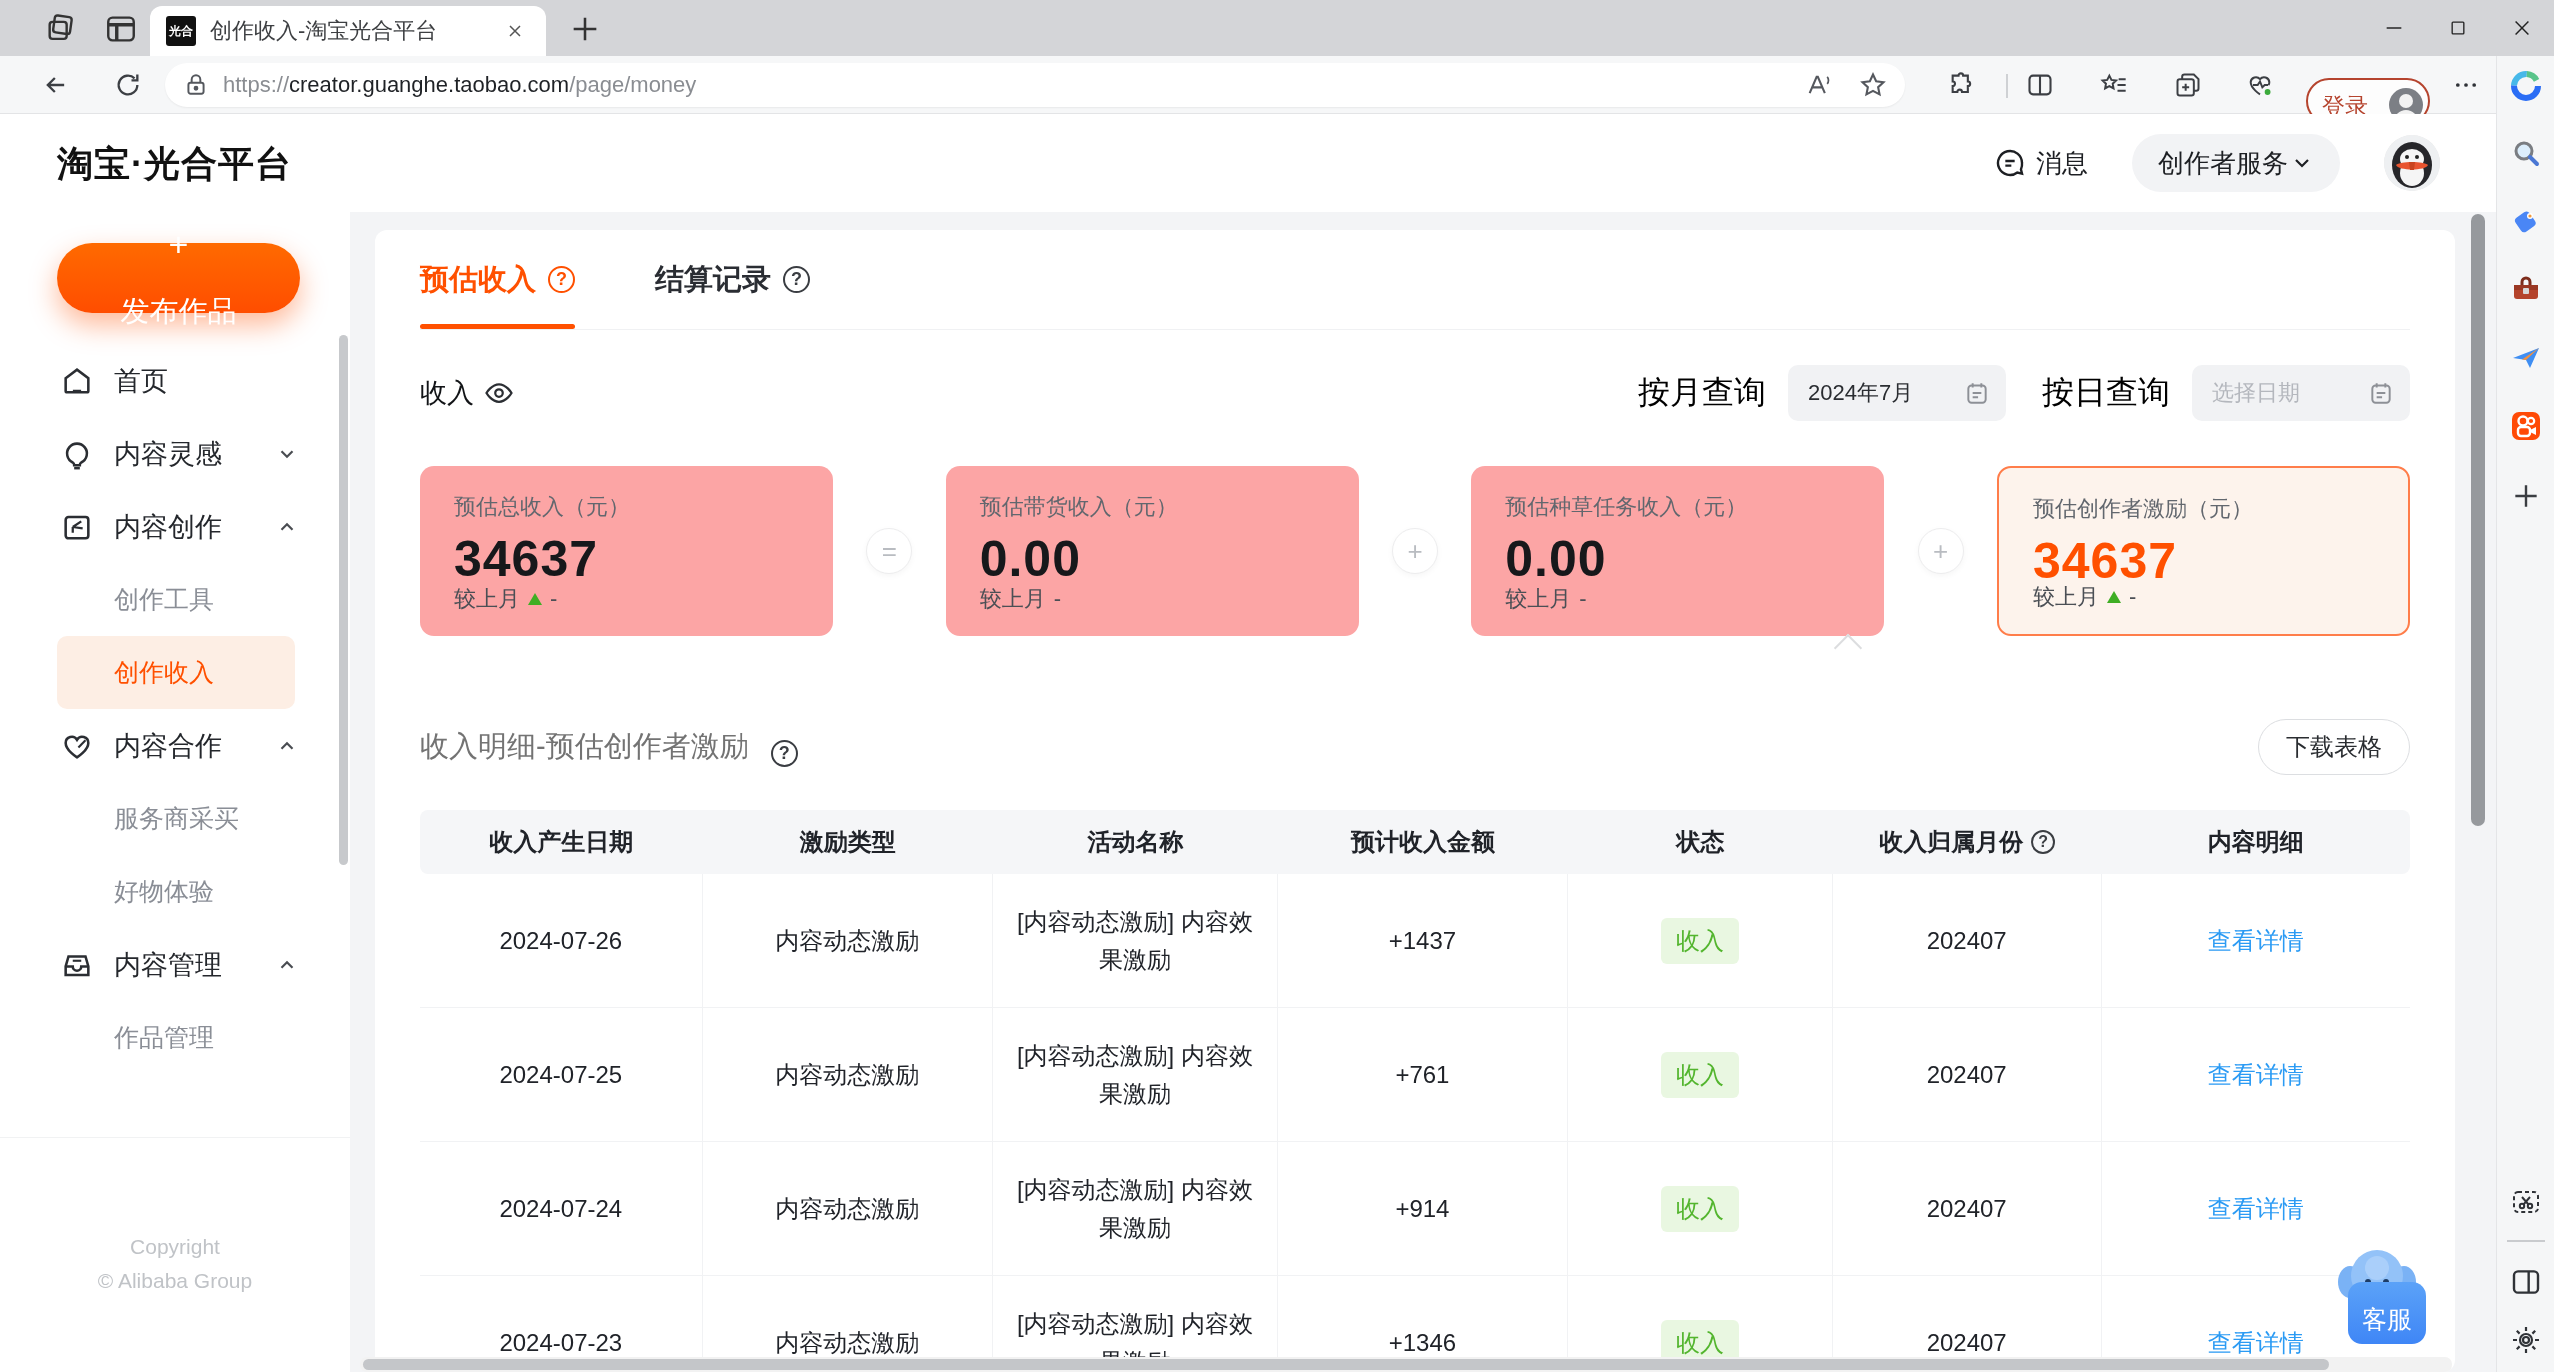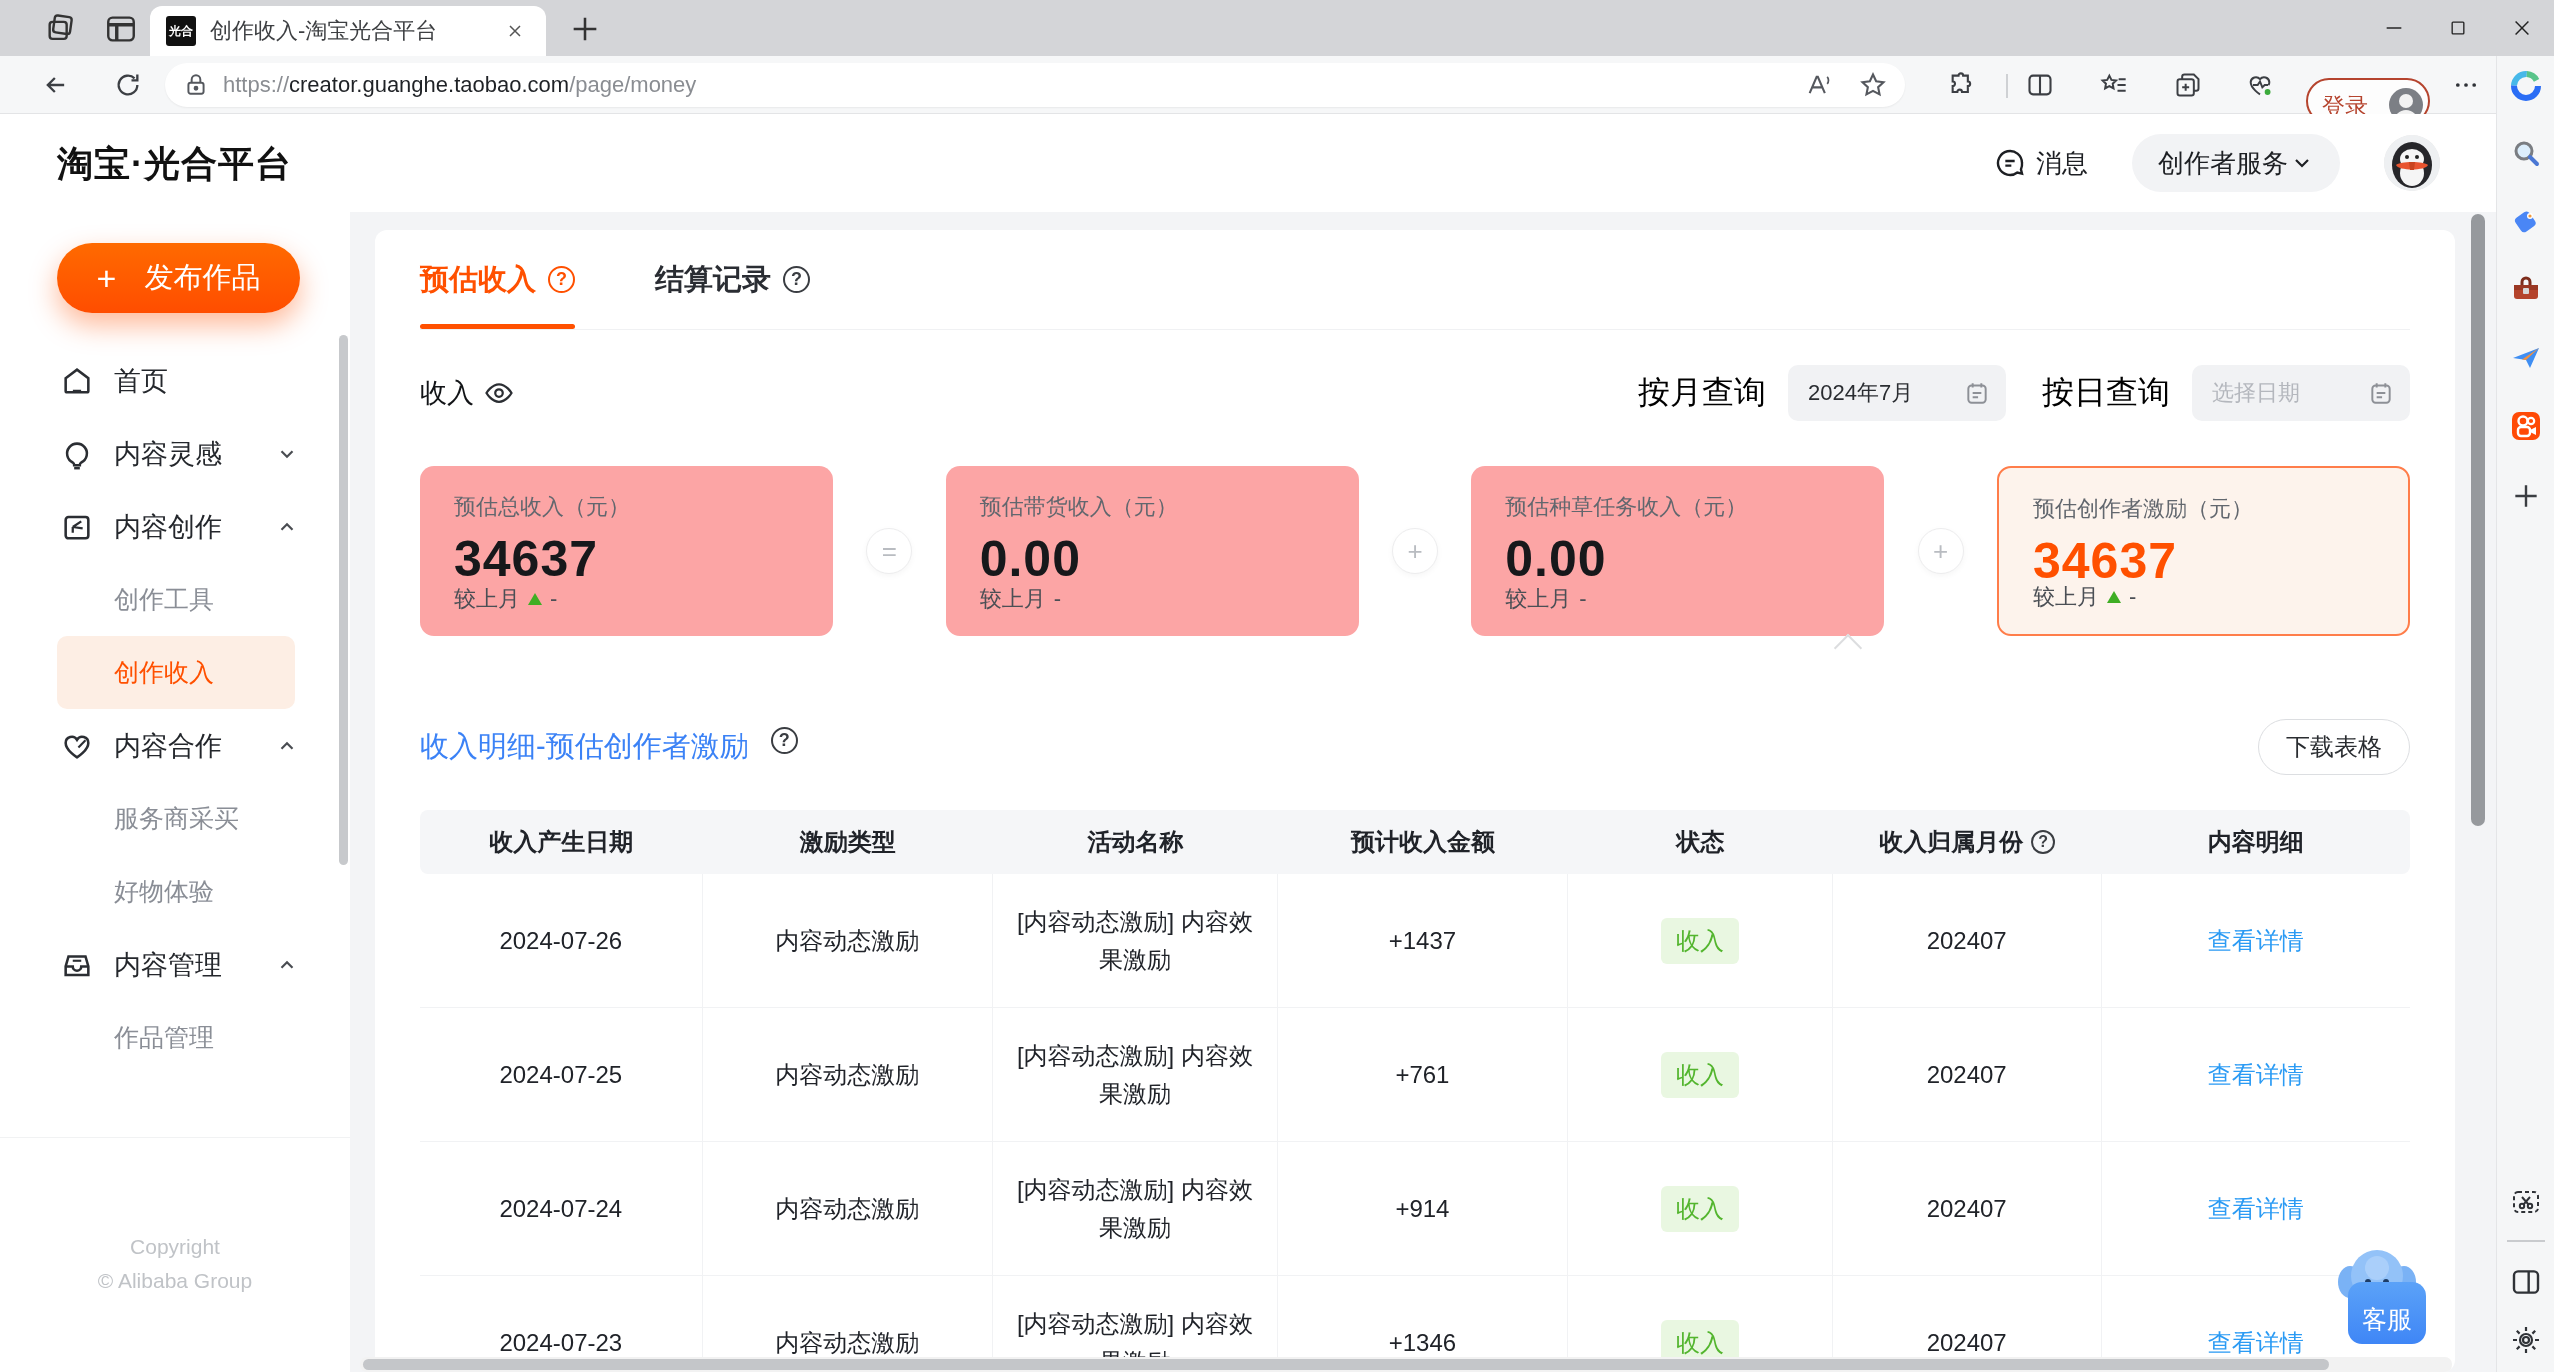--- a/index.html
+++ b/index.html
@@ -47,21 +47,21 @@
   .hdr-right { position:absolute; right:56px; top:0; height:98px; display:flex; align-items:center; gap:44px; }
   .msg { display:flex; align-items:center; gap:10px; font-size:26px; color:#1d1f23; }
   .svc-pill { height:58px; background:#f2f3f5; border-radius:29px; display:flex; align-items:center; gap:2px;
     padding:0 26px; font-size:26px; color:#1d1f23; }
   .avatar { width:56px; height:56px; border-radius:50%; overflow:hidden; background:#e9e9e9; }
 
   
   .app-sidebar { position:absolute; left:0; top:98px; width:350px; height:1160px; background:#fff; }
   .publish-btn { position:absolute; left:57px; top:31px; width:243px; height:70px; border-radius:35px;
     background:linear-gradient(180deg,#ff6a00,#ff4d00); box-shadow:0 12px 28px rgba(255,80,0,.4);
-    display:flex; align-items:center; justify-content:center; gap:28px; color:#fff; font-size:29px; }
+    display:flex; align-items:center; justify-content:center; gap:28px; color:#fff; font-size:29px;flex-direction:column; }
   .publish-btn .plus:before { content:"+"; font-size:34px; font-weight:300; }
   .menu { position:absolute; left:0; top:132px; width:350px; }
   .mi { height:73px; display:flex; align-items:center; padding-left:60px; font-size:27px; color:#24272c; }
   .mi .ic { width:34px; height:34px; margin-right:20px; color:#2b2e33; flex:none; }
   .mi .chev { margin-left:auto; margin-right:52px; width:22px; height:22px; color:#4a4d52; }
   .mi.sub { padding-left:114px; font-size:25px; color:#8a8e96; }
   .mi.sub.active { margin:0 55px 0 57px; padding-left:57px; background:#fdeee4; border-radius:10px; color:#ff5000; }
   .sidebar-scroll { position:absolute; right:2px; top:123px; width:9px; height:530px; background:#c7c9cc; border-radius:5px; }
   .sidebar-footer { position:absolute; left:0; bottom:0; width:100%; height:235px; border-top:1px solid #f1f2f3;
     text-align:center; padding-top:92px; font-size:21px; color:#c0c3c7; line-height:1.6; }
@@ -96,21 +96,21 @@
   .icard .cmp { position:absolute; left:34px; bottom:22px; font-size:22px; color:#4b4f55; display:flex; align-items:center; gap:8px; }
   .tri-up { width:0; height:0; border-left:7px solid transparent; border-right:7px solid transparent; border-bottom:12px solid #3fae24; }
   .icard.hl { background:#fdf3ec; border:2px solid #ff7d4a; }
   .icard.hl .val { color:#ff5000; }
   .op { width:46px; height:46px; border-radius:50%; background:#fff; border:1px solid #ededee; color:#b9bcc1;
     font-size:26px; display:flex; align-items:center; justify-content:center; box-shadow:0 2px 6px rgba(0,0,0,.04); }
   .notch { position:absolute; left:1838px; top:524px; width:20px; height:20px; background:#fff;
     border-left:2px solid #dcdddf; border-top:2px solid #dcdddf; transform:rotate(45deg); }
 
   .detail-row { margin-top:82px; height:58px; display:flex; align-items:center; }
-  .detail-title { display:flex; align-items:flex-start; gap:22px; font-size:29px; color:#3b82f6; }
+  .detail-title { display:flex; align-items:flex-end; gap:22px; font-size:29px; color:#737373; }
   .detail-title .qmark { color:#3a3d42; }
   .download-btn { margin-left:auto; width:152px; height:56px; border:1px solid #dcdee1; border-radius:28px;
     background:#fff; font-size:24px; color:#2a2d31; display:flex; align-items:center; justify-content:center; }
 
   .table { margin-top:34px; }
   .thead { display:flex; height:64px; background:#f5f6f8; border-radius:8px; align-items:center; }
   .cell { display:flex; align-items:center; justify-content:center; text-align:center; font-size:24px; color:#202329; }
   .thead .cell { font-weight:600; gap:8px; }
   .thead .qmark { width:24px; height:24px; font-size:16px; color:#3a3d42; border-width:2px; }
   .c0{width:14.2%;} .c1{width:14.6%;} .c2{width:14.3%;} .c3{width:14.6%;} .c4{width:13.3%;} .c5{width:13.5%;} .c6{width:15.5%;}

